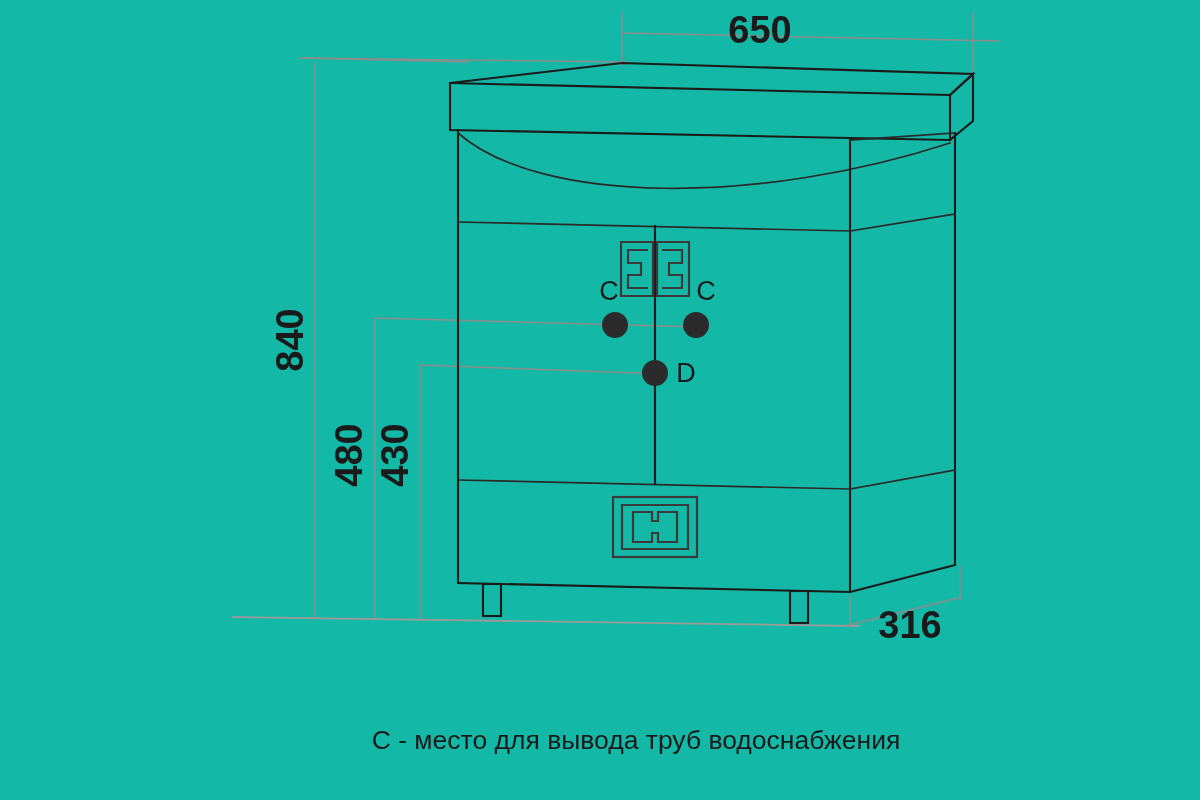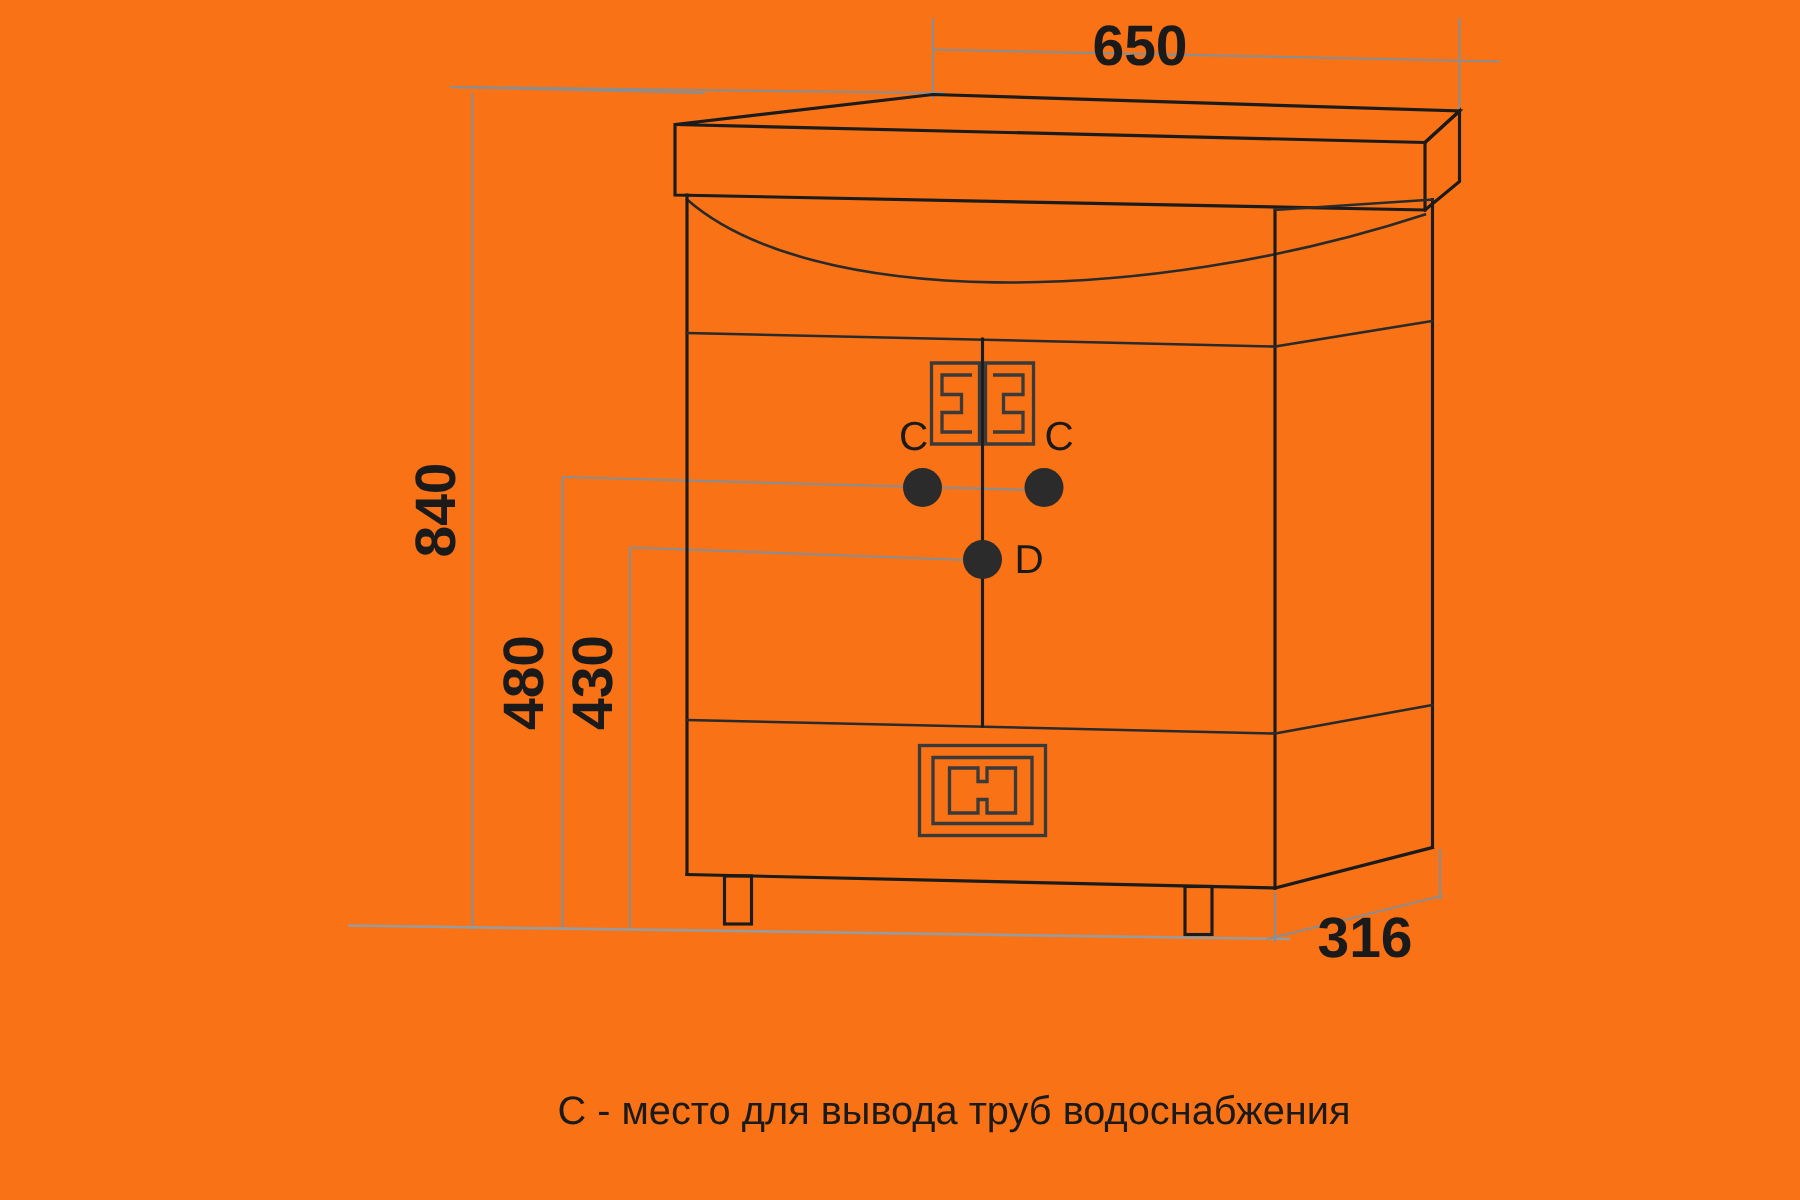--- a/index.html
+++ b/index.html
@@ -10,21 +10,21 @@
   body {
     width: 1200px;
     height: 800px;
     overflow: hidden;
     font-family: "Liberation Sans", sans-serif;
   }
   #drawing-root {
     position: relative;
     width: 1200px;
     height: 800px;
-    background: #f97316;
+    background: #14b8a6;
   }
   svg#cad {
     position: absolute;
     left: 0;
     top: 0;
     width: 1200px;
     height: 800px;
     display: block;
   }
   .body-line {

